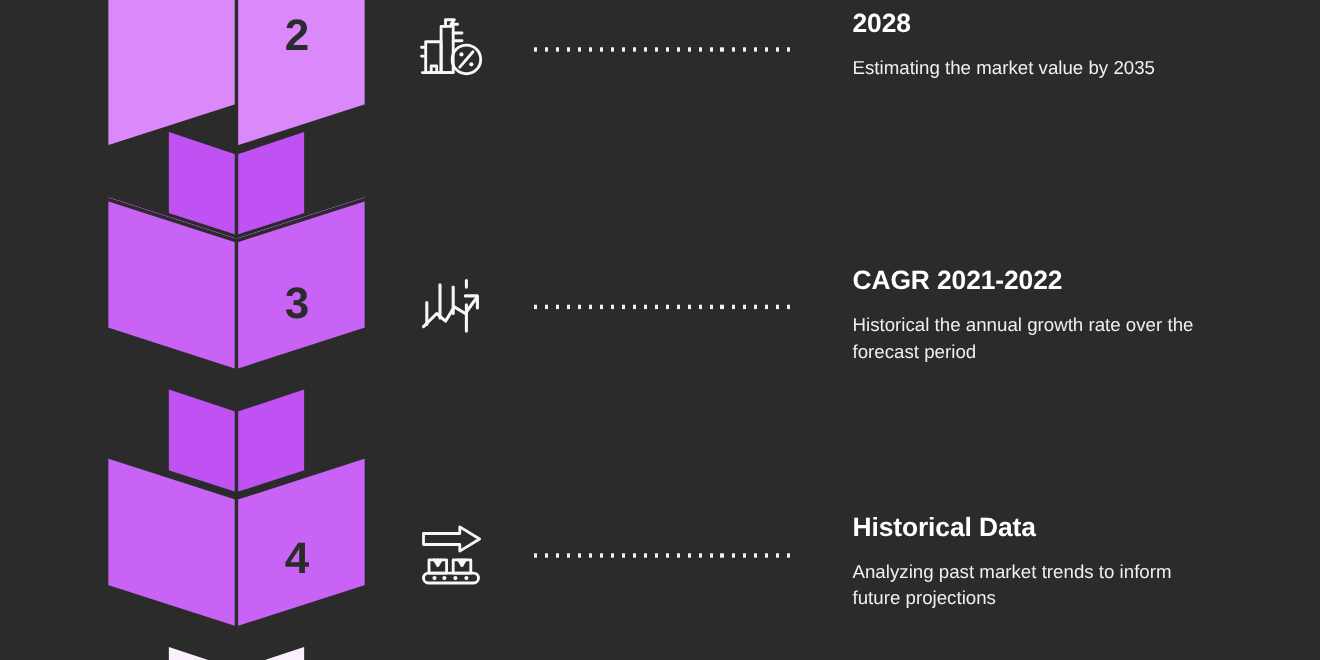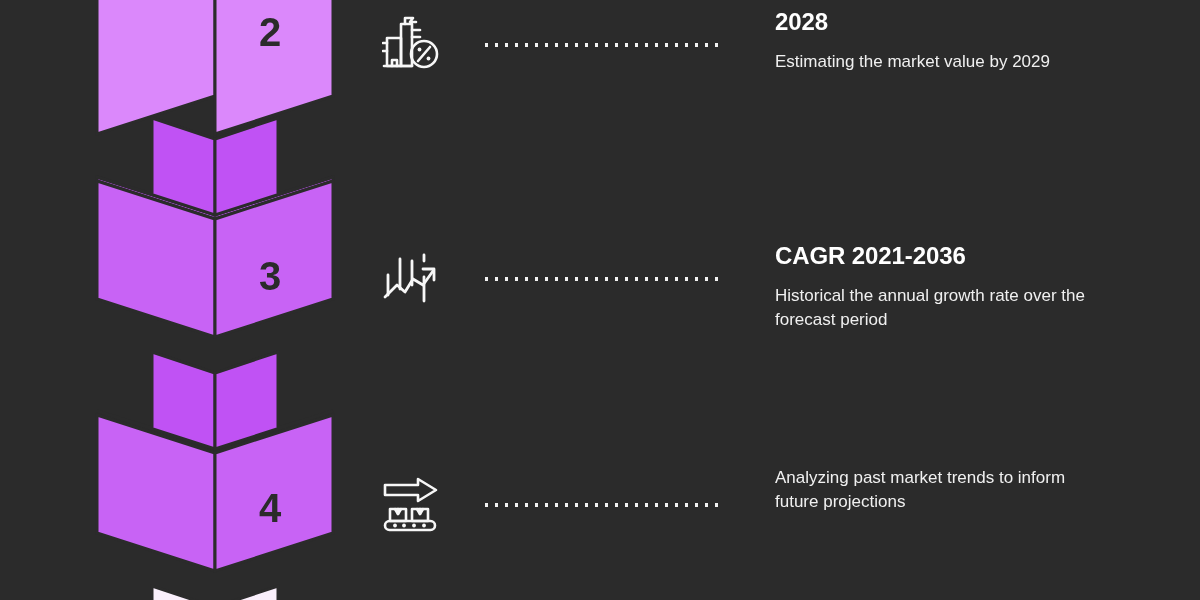--- a/index.html
+++ b/index.html
@@ -159,42 +159,42 @@
 
         <circle cx="42" cy="38" r="13"></circle>
         <circle cx="37.5" cy="33.5" r="1.9" fill="#f7f7f7" stroke="none"></circle>
         <circle cx="46.5" cy="42.5" r="1.9" fill="#f7f7f7" stroke="none"></circle>
         <path d="M48 31 L36 45"></path>
       </svg>
     </div>
     <div class="dots"></div>
     <div class="txt">
       <h3>2028</h3>
-      <p>Estimating the market value by 2029</p>
+      <p>Estimating the market value by 2035</p>
     </div>
   </div>
 
   <div class="row row-2">
     <div class="icon-wrap">
       <svg width="56" height="54" viewBox="0 0 56 54" fill="none" stroke="#f7f7f7" stroke-width="2.8" stroke-linecap="round" stroke-linejoin="round">
 
         <path d="M5 24 V44"></path>
         <path d="M17 8 V38"></path>
         <path d="M29 10 V34"></path>
         <path d="M41 4 V10"></path>
         <path d="M41 26 V50"></path>
 
         <path d="M2 46 L14 34 L22 41 L30 28 L40 34 L50 20"></path>
 
         <path d="M40 18 H51 V29"></path>
       </svg>
     </div>
     <div class="dots"></div>
     <div class="txt">
-      <h3>CAGR 2021-2036</h3>
+      <h3>CAGR 2021-2022</h3>
       <p>Historical the annual growth rate over the forecast period</p>
     </div>
   </div>
 
   <div class="row row-3">
     <div class="icon-wrap">
       <svg width="58" height="56" viewBox="0 0 58 56" fill="none" stroke="#f7f7f7" stroke-width="2.6" stroke-linecap="round" stroke-linejoin="round">
 
         <path d="M3 8 H36 V2 L54 13 L36 24 V18 H3 Z"></path>
 
@@ -207,17 +207,18 @@
 
         <rect x="3" y="44" width="50" height="9" rx="4.5"></rect>
         <circle cx="13" cy="48.5" r="1.9" fill="#f7f7f7" stroke="none"></circle>
         <circle cx="22" cy="48.5" r="1.9" fill="#f7f7f7" stroke="none"></circle>
         <circle cx="32" cy="48.5" r="1.9" fill="#f7f7f7" stroke="none"></circle>
         <circle cx="42" cy="48.5" r="1.9" fill="#f7f7f7" stroke="none"></circle>
       </svg>
     </div>
     <div class="dots"></div>
     <div class="txt">
+      <h3>Historical Data</h3>
       <p>Analyzing past market trends to inform future projections</p>
     </div>
   </div>
 
 </div>
 
 </body></html>

